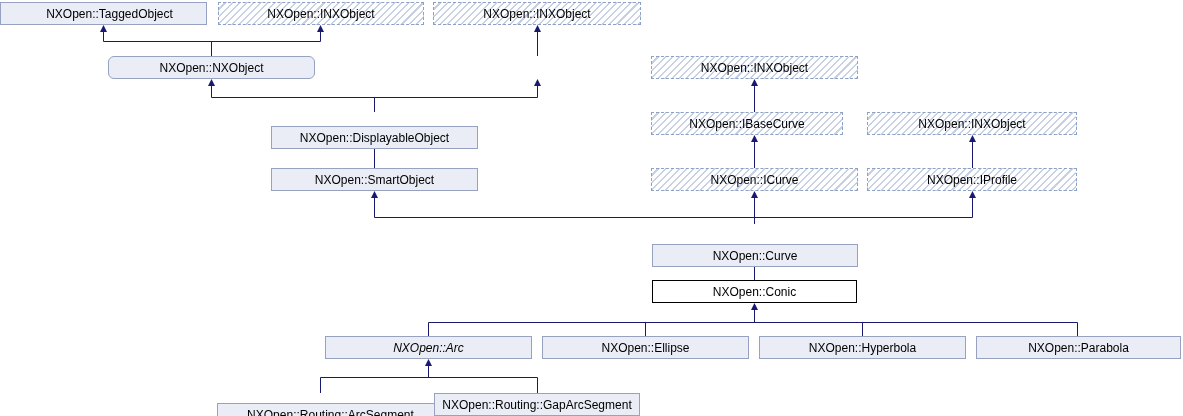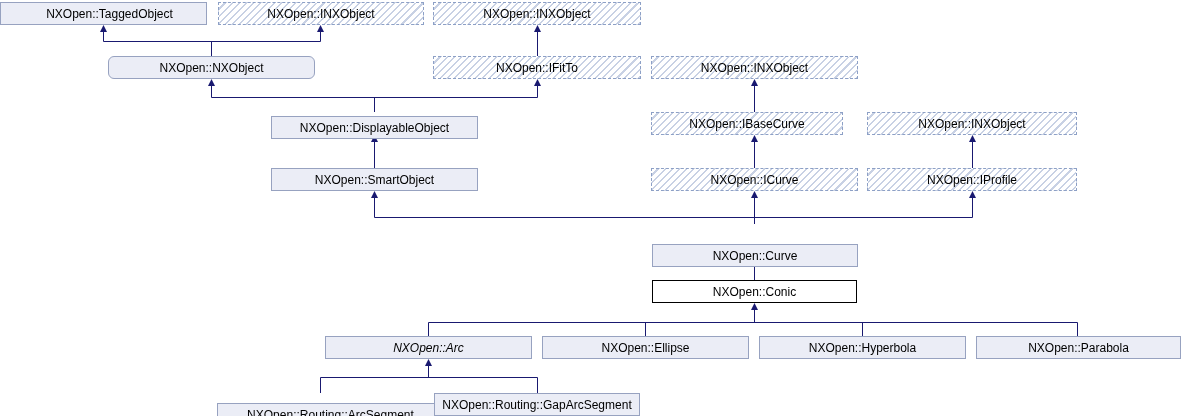--- a/index.html
+++ b/index.html
@@ -95,24 +95,23 @@
       <polygon points="754.5,303 751,310 758,310"></polygon>
       <polygon points="428.5,359 425,366 432,366"></polygon>
     </g>
   </svg>
 
   <div class="node solid" style="left:0px;top:2px;width:207px;padding-left:12px;">NXOpen::TaggedObject</div>
   <div class="node interface" style="left:218px;top:2px;width:206px;">NXOpen::INXObject</div>
   <div class="node interface" style="left:433px;top:2px;width:208px;">NXOpen::INXObject</div>
 
   <div class="node solid" style="left:108px;top:56px;width:207px;border-radius:6px;">NXOpen::NXObject</div>
-  <div class="node interface" style="left:433px;top:56px;width:208px;">NXOpen::IFitTo</div>
   <div class="node interface" style="left:651px;top:56px;width:207px;">NXOpen::INXObject</div>
 
-  <div class="node solid" style="left:271px;top:116px;width:207px;">NXOpen::DisplayableObject</div>
+  <div class="node solid" style="left:271px;top:126px;width:207px;">NXOpen::DisplayableObject</div>
   <div class="node interface" style="left:651px;top:112px;width:192px;">NXOpen::IBaseCurve</div>
   <div class="node interface" style="left:867px;top:112px;width:210px;">NXOpen::INXObject</div>
 
   <div class="node solid" style="left:271px;top:168px;width:207px;">NXOpen::SmartObject</div>
   <div class="node interface" style="left:651px;top:168px;width:207px;">NXOpen::ICurve</div>
   <div class="node interface" style="left:867px;top:168px;width:210px;">NXOpen::IProfile</div>
 
   <div class="node solid" style="left:652px;top:224px;width:206px;margin-top:20px;">NXOpen::Curve</div>
 
   <div class="node focal" style="left:652px;top:280px;width:205px;">NXOpen::Conic</div>

